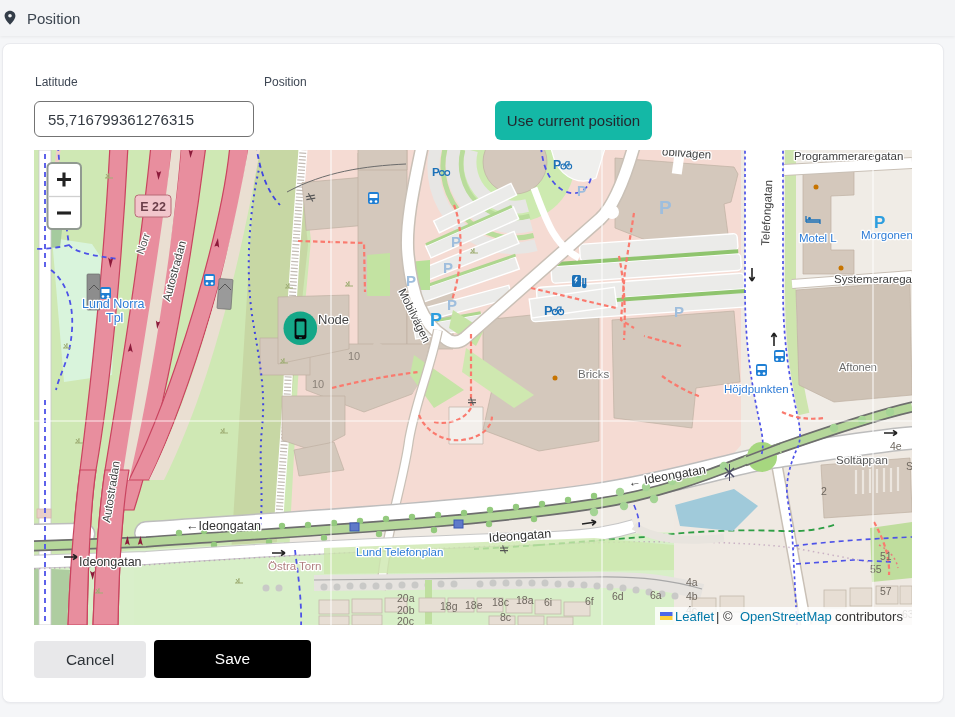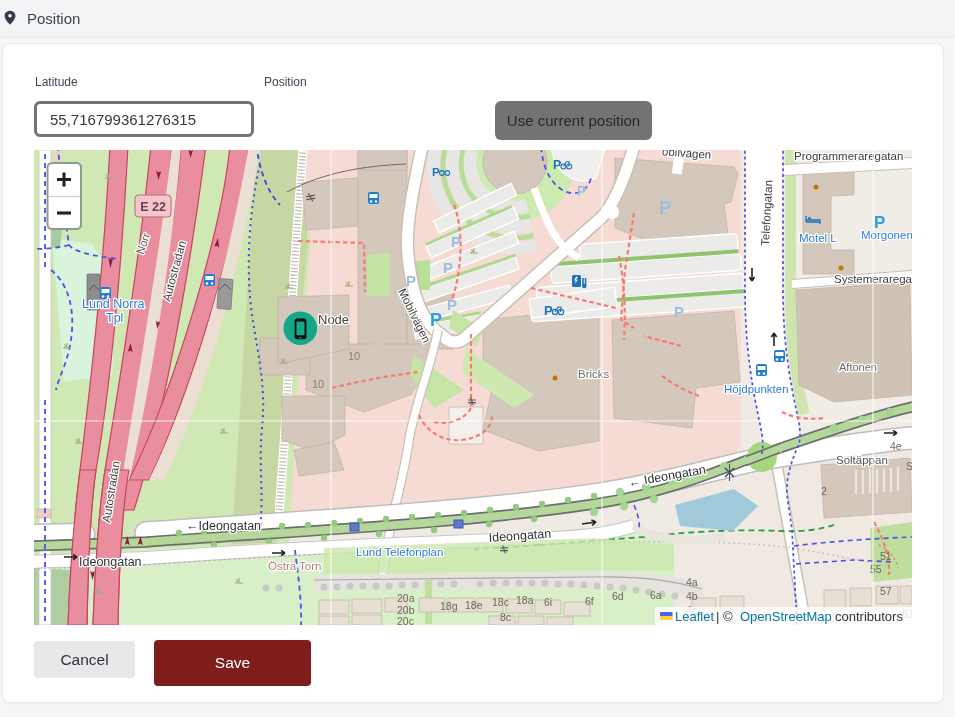--- a/index.html
+++ b/index.html
@@ -5,28 +5,28 @@
   * { margin:0; padding:0; box-sizing:border-box; }
   html,body { width:955px; height:717px; overflow:hidden; }
   body { background:#f5f6f8; font-family:"Liberation Sans", sans-serif; }
   .hdr { height:36px; background:#f3f4f6; display:flex; align-items:center; padding-left:4px;
          box-shadow:0 1px 3px rgba(0,0,0,0.06); }
   .hdr svg { display:block; }
   .hdr .ttl { margin-left:11px; font-size:15px; color:#3c4550; }
   .card { position:absolute; left:2px; top:43px; width:942px; height:660px; background:#fff;
           border:1px solid #e9eaee; border-radius:8px; box-shadow:0 1px 2px rgba(0,0,0,0.04); }
   .lbl { position:absolute; font-size:12px; color:#3e4754; }
-  .inp { position:absolute; width:220px; height:36px; border:3px solid #737373; border-radius:6px;
+  .inp { position:absolute; width:220px; height:36px; border:1px solid #737373; border-radius:6px;
          background:#fff; font-size:15px; color:#343a42; padding-left:13px; display:flex; align-items:center; }
-  .btn-gray { position:absolute; background:#737373; border-radius:6px; font-size:15px; color:#23282f;
+  .btn-gray { position:absolute; background:#14b8a6; border-radius:6px; font-size:15px; color:#23282f;
          display:flex; align-items:center; justify-content:center; }
   .mapwrap { position:absolute; left:31px; top:106px; width:878px; height:475px; overflow:hidden; background:#efeae4; }
-  .cancel { position:absolute; left:31px; top:597px; width:101px; height:37px; background:#e8e8ea;
+  .cancel { position:absolute; left:31px; top:597px; width:112px; height:37px; background:#e8e8ea;
             border-radius:4px; font-size:15.5px; color:#2e3338; display:flex; align-items:center; justify-content:center; }
-  .save { position:absolute; left:151px; top:596px; width:157px; height:46px; background:#7f1d1d;
+  .save { position:absolute; left:151px; top:596px; width:157px; height:38px; background:#000000;
           border-radius:4px; font-size:15.5px; color:#fff; display:flex; align-items:center; justify-content:center; }
 </style>
 </head>
 <body>
 <div class="hdr">
   <svg width="12" height="17.5" viewBox="0 0 15 19">
       <path d="M7.5 0.6 C3.6 0.6 0.7 3.5 0.7 7.2 C0.7 10.1 3.2 13.6 7.5 18.2 C11.8 13.6 14.3 10.1 14.3 7.2 C14.3 3.5 11.4 0.6 7.5 0.6 Z M7.5 9.3 C6.3 9.3 5.3 8.3 5.3 7.1 C5.3 5.9 6.3 4.9 7.5 4.9 C8.7 4.9 9.7 5.9 9.7 7.1 C9.7 8.3 8.7 9.3 7.5 9.3 Z" fill="#343d49"></path>
     </svg>
   <span class="ttl">Position</span>
 </div>

